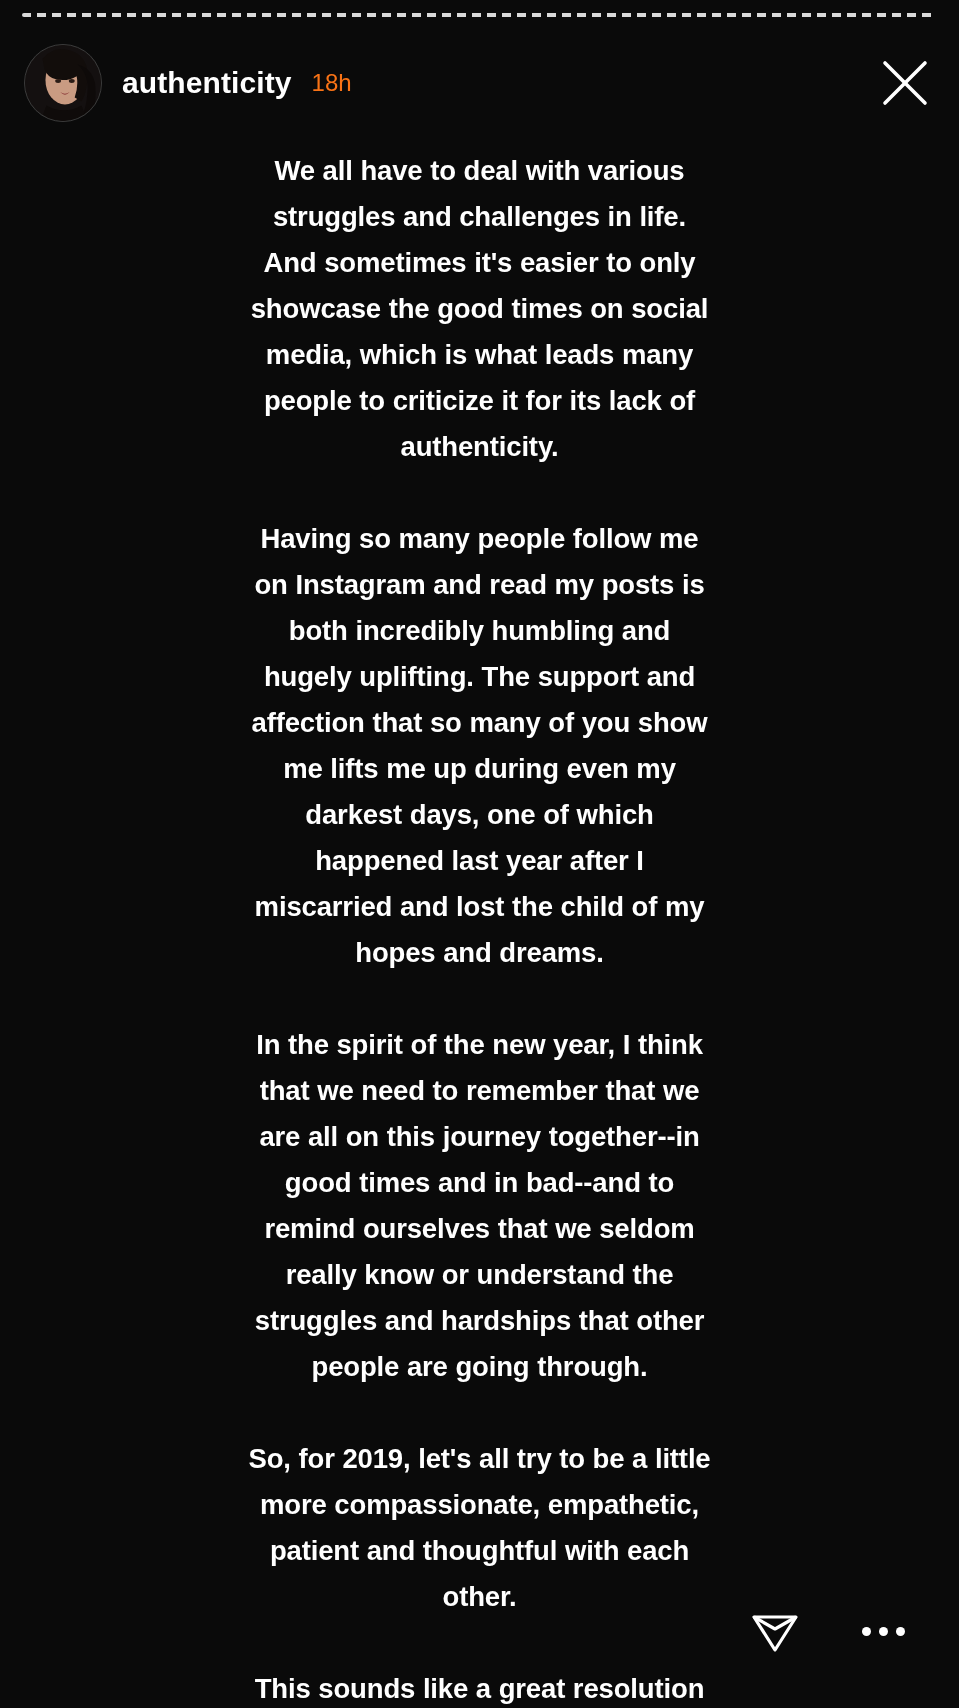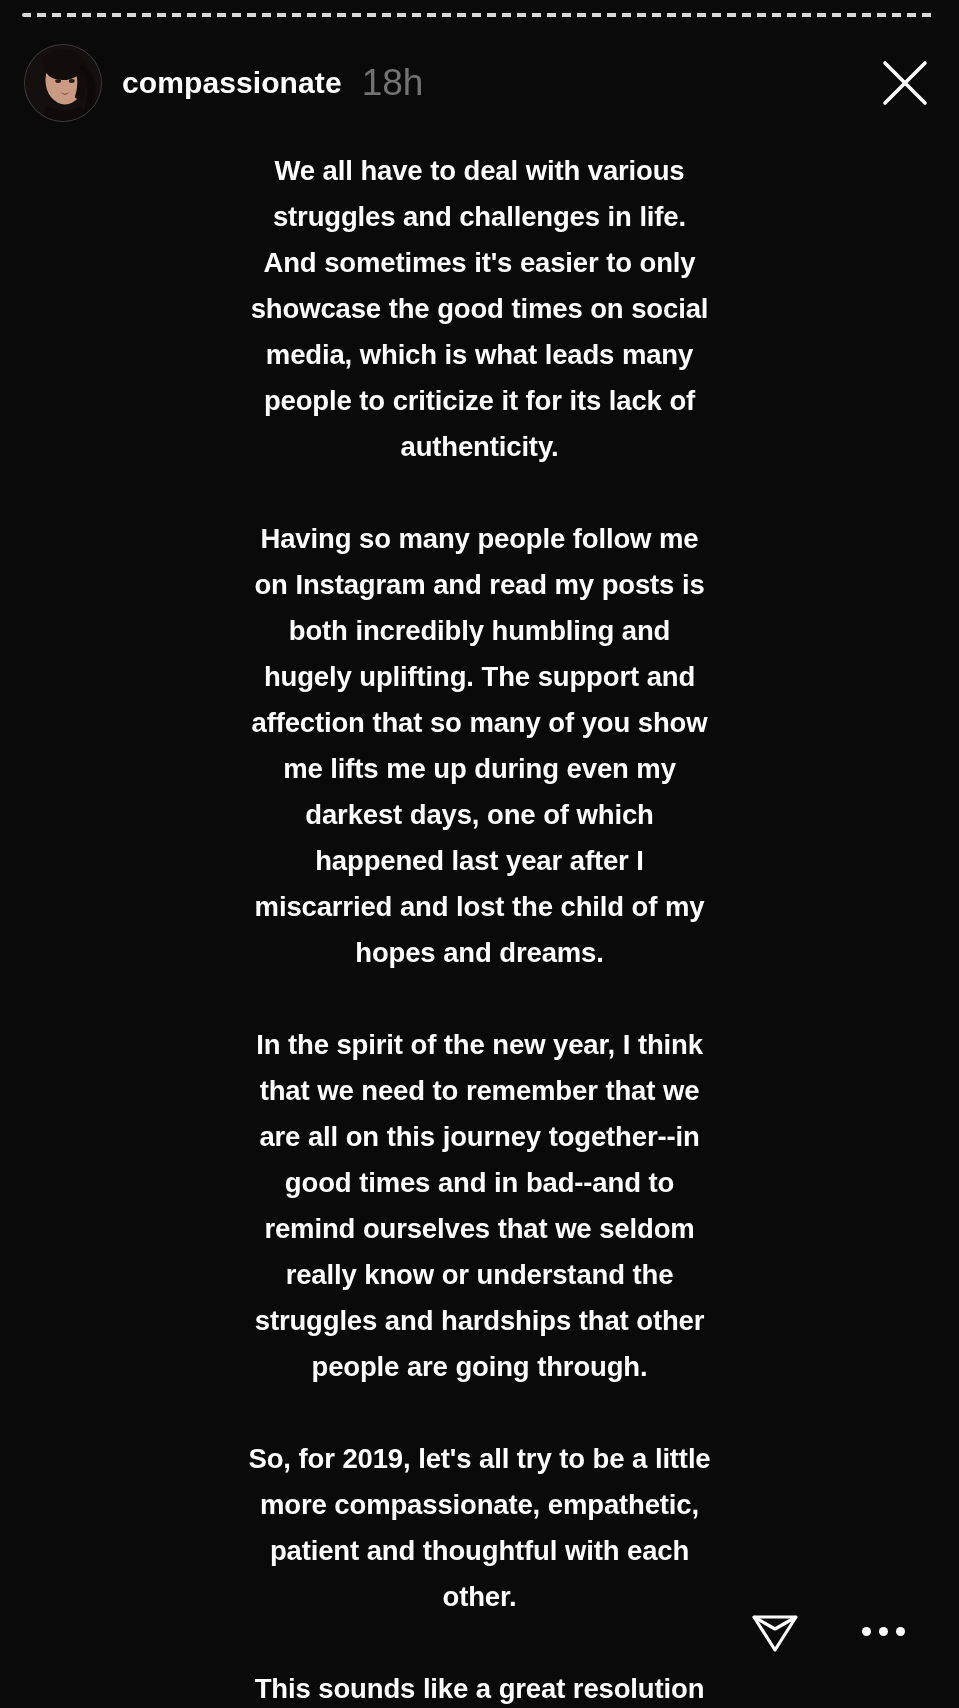--- a/index.html
+++ b/index.html
@@ -74,22 +74,22 @@
   .avatar svg { display: block; width: 100%; height: 100%; }
   .username {
     color: #fff;
     font-size: 30px;
     font-weight: 600;
     margin-left: 20px;
     letter-spacing: 0.1px;
     white-space: nowrap;
   }
   .timestamp {
-    color: #737373;
-    font-size: 37px;
+    color: #f97316;
+    font-size: 24px;
     font-weight: 400;
     margin-left: 20px;
     white-space: nowrap;
   }
   .header-spacer { flex: 1; }
   .close-btn {
     width: 56px;
     height: 56px;
     display: flex;
     align-items: center;
@@ -168,21 +168,21 @@
           <ellipse cx="41" cy="36" rx="20" ry="25" fill="#c99b82"></ellipse>
           <path d="M18 14 q14 -16 34 -6 q14 8 12 28 q-1 14 -6 22 l-7 -4 q4 -12 2 -22 q-10 6 -22 3 q-8 -2 -11 -10 z" fill="#120d0b"></path>
           <path d="M54 20 q12 10 10 30 q-1 16 -8 28 l12 0 q6 -20 4 -38 q-3 -16 -18 -20 z" fill="#0e0a09"></path>
           <ellipse cx="34" cy="37" rx="3" ry="2" fill="#2a1c16"></ellipse>
           <ellipse cx="48" cy="37" rx="3" ry="2" fill="#2a1c16"></ellipse>
           <path d="M36 48 q5 4 10 0 q-5 6 -10 0 z" fill="#8c3a3a"></path>
           <path d="M22 62 q18 10 36 0 l6 16 H16 z" fill="#0f0b0a"></path>
         </g>
       </svg>
     </div>
-    <div class="username">compassionate</div>
+    <div class="username">authenticity</div>
     <div class="timestamp">18h</div>
     <div class="header-spacer"></div>
     <div class="close-btn">
       <svg width="52" height="52" viewBox="0 0 52 52" xmlns="http://www.w3.org/2000/svg">
         <line x1="6" y1="6" x2="46" y2="46" stroke="#ffffff" stroke-width="3.6" stroke-linecap="round"></line>
         <line x1="46" y1="6" x2="6" y2="46" stroke="#ffffff" stroke-width="3.6" stroke-linecap="round"></line>
       </svg>
     </div>
   </div>
 

